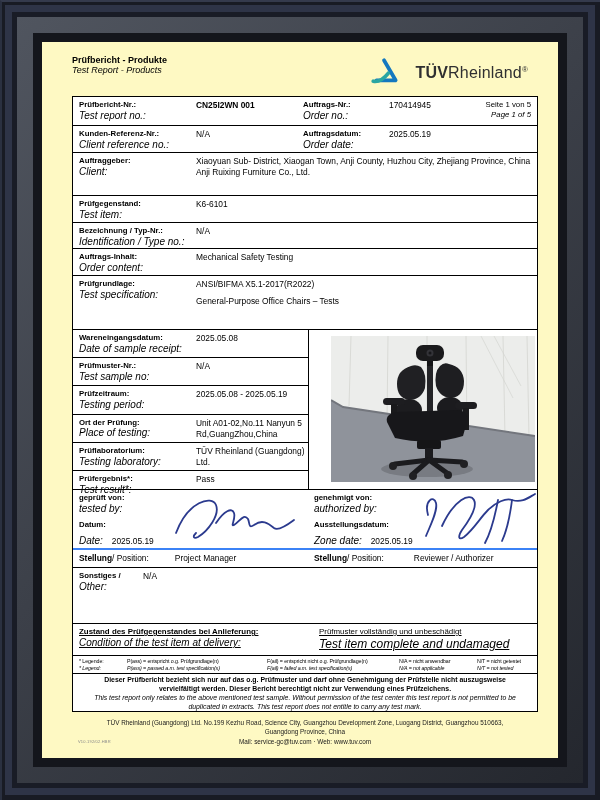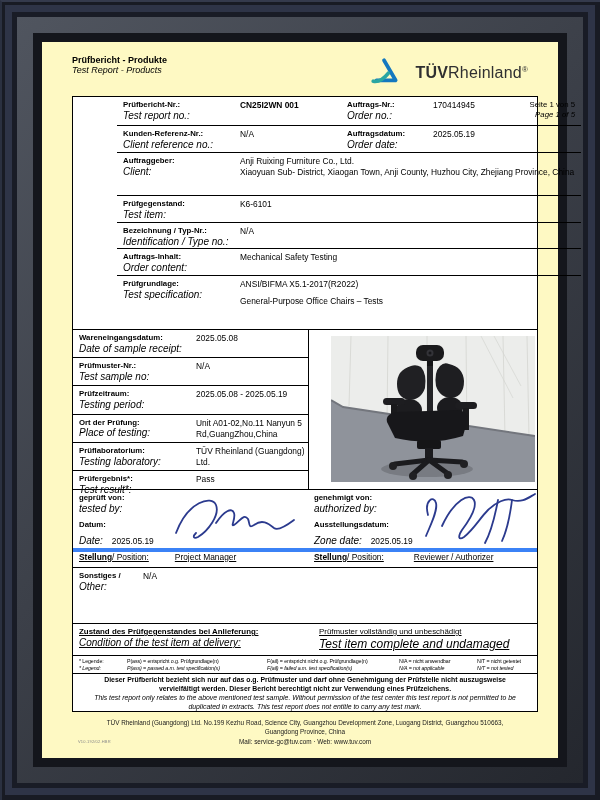--- a/index.html
+++ b/index.html
@@ -21,21 +21,21 @@
   .hdr { display:flex; justify-content:space-between; align-items:flex-start; margin-top:13px; height:40px; }
   .hdr-title-de { font-weight:bold; font-size:9px; }
   .hdr-title-en { font-style:italic; font-size:9px; }
   .logo { display:flex; align-items:center; margin-top:2px; margin-right:10px; }
   .logo-text { font-size:16px; color:#2f2f31; letter-spacing:0.2px; margin-left:16px; }
   .logo-text b { font-weight:bold; }
   .logo-reg { font-size:8px; vertical-align:super; }
 
   
   .doc-table { position:absolute; top:54px; left:0; width:466px; border:1.5px solid #000; background:#fff; }
-  .row { display:flex; width:100%;margin-left:44px; }
+  .row { display:flex; width:100%; }
   .row + .row, .bt { border-top:1px solid #000; }
   .lbl { font-weight:bold; font-size:7.8px; line-height:1.25; }
   .lbl-en { font-style:italic; font-size:10px; line-height:1.25; }
   .val { font-size:8.4px; line-height:1.3; }
   .c-label { width:123px; padding:3px 2px 2px 6px; flex:none; }
   .c-val { flex:1; padding:3px 4px 2px 0; }
 
   .c-val2-label { width:86px; flex:none; padding:3px 0 0 0; }
   .c-val2 { width:72px; flex:none; padding:3px 0 0 0; }
   .c-page { flex:1; text-align:right; padding:3px 6px 0 0; font-size:7.8px; line-height:1.25; }
@@ -49,21 +49,21 @@
   .mid-left .c-val { padding-right:2px; }
   .photo-cell { flex:1; border-left:1px solid #000; padding:6px 5px 8px 22px; }
   .photo-cell svg { display:block; }
 
   
   .sig { position:relative; display:flex; height:59px; border-top:1px solid #000; }
   .sig-half { padding:3px 0 0 6px; width:235px; flex:none; }
   .sig-half.right { width:auto; padding-left:6px; }
   .sig-date { margin-top:5px; }
   .sig-ink { position:absolute; }
-  .stellung { display:flex; height:19px; border-top:4px solid #3b82f6; font-size:8.4px;text-decoration:underline; }
+  .stellung { display:flex; align-items:center; height:19px; border-top:2px solid #3b82f6; font-size:8.4px; }
   .stellung .part { display:flex; }
   .stellung .p-left { width:235px; flex:none; padding-left:6px; }
   .stellung .p-right { padding-left:6px; }
   .stellung .pos-val { margin-left:26px; }
 
   .sonstiges { display:flex; height:56px; border-top:1px solid #000; }
   .sonstiges .c-label { width:70px; }
 
   .zustand { display:flex; height:32px; border-top:1px solid #000;text-decoration:underline; }
   .zustand .zl { width:242px; flex:none; padding:3px 0 0 6px; }
@@ -143,22 +143,22 @@
         <div class="c-val2 val">2025.05.19</div>
         <div class="c-page"></div>
       </div>
 
       <div class="row" style="height:43px">
         <div class="c-label">
           <div class="lbl">Auftraggeber:</div>
           <div class="lbl-en">Client:</div>
         </div>
         <div class="c-val val">
+          <div>Xiaoyuan Sub- District, Xiaogan Town, Anji County, Huzhou City, Zhejiang Province, China</div>
           <div>Anji Ruixing Furniture Co., Ltd.</div>
-          <div>Xiaoyuan Sub- District, Xiaogan Town, Anji County, Huzhou City, Zhejiang Province, China</div>
         </div>
       </div>
 
       <div class="row" style="height:27px">
         <div class="c-label">
           <div class="lbl">Prüfgegenstand:</div>
           <div class="lbl-en">Test item:</div>
         </div>
         <div class="c-val val">K6-6101</div>
       </div>

